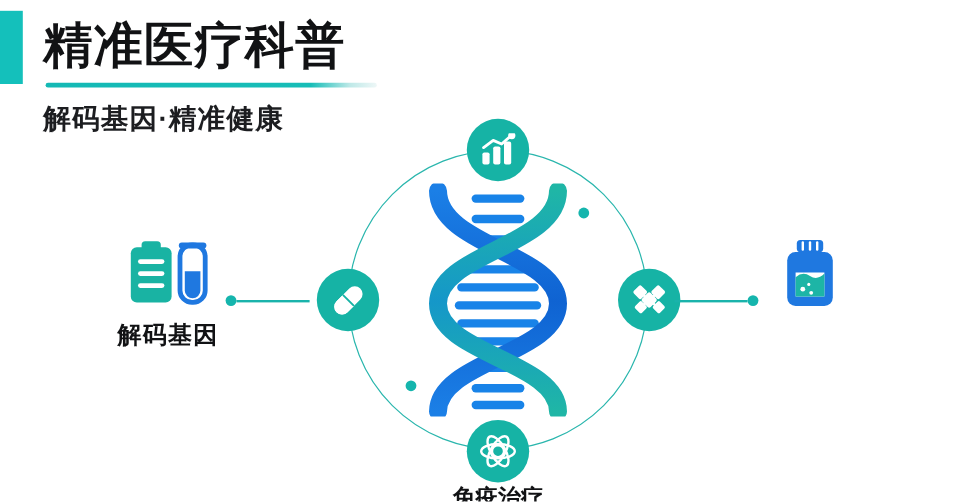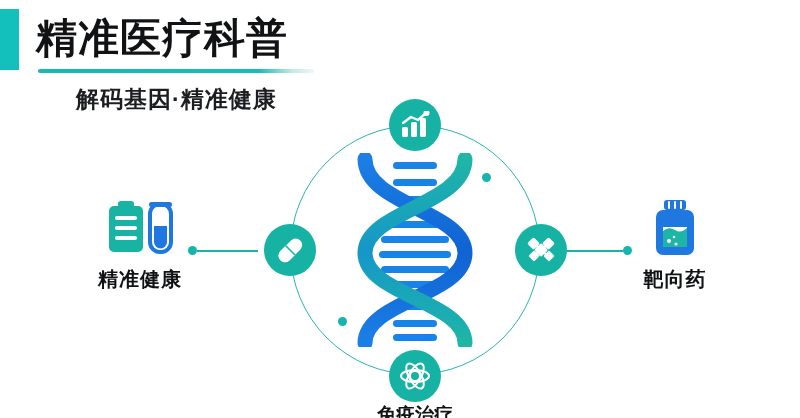--- a/index.html
+++ b/index.html
@@ -22,21 +22,21 @@
     color:#111214;letter-spacing:1px;white-space:nowrap;
   }
   .title-rule{
     position:absolute;left:38px;top:69px;width:276px;height:4px;
     background:linear-gradient(90deg,#14b9b5 0%,#17bdb7 80%,#bfe9e8 92%,#eef7f7 100%);
     border-radius:2px;
   }
   .subtitle{
     position:absolute;left:36px;top:83px;
     font-size:23px;line-height:32px;font-weight:bold;
-    color:#1c1d20;letter-spacing:1px;white-space:nowrap;margin-left:40px;
+    color:#1c1d20;letter-spacing:1px;white-space:nowrap;
   }
 
   
   .diagram{position:absolute;left:290px;top:125px;width:250px;height:250px;}
   .ring{
     position:absolute;left:0;top:0;width:250px;height:250px;
     border-radius:50%;border:1.5px solid #2ab6ad;box-sizing:border-box;
   }
   .ring-dot{
     position:absolute;width:9px;height:9px;border-radius:50%;
@@ -96,21 +96,21 @@
         <rect x="6" y="8" width="34" height="46" rx="5" fill="#19b3a3"></rect>
         <rect x="15" y="3" width="16" height="9" rx="3" fill="#19b3a3"></rect>
         <rect x="12" y="18" width="22" height="4" rx="2" fill="#ffffff"></rect>
         <rect x="12" y="28" width="22" height="4" rx="2" fill="#ffffff"></rect>
         <rect x="12" y="38" width="22" height="4" rx="2" fill="#ffffff"></rect>
         <rect x="47" y="6" width="21" height="48" rx="10" fill="none" stroke="#1f78e0" stroke-width="4"></rect>
         <rect x="46" y="4" width="23" height="5" rx="2.5" fill="#1f78e0"></rect>
         <path d="M51 28 h13 v16 a6.5 6.5 0 0 1 -13 0 z" fill="#1f78e0"></path>
       </svg>
     </div>
-    <div class="label">精准健康</div>
+    <div class="label">解码基因</div>
   </div>
 
   <div class="connector left-conn">
     <span class="dot"></span>
     <span class="line"></span>
   </div>
 
   <div class="diagram">
 
     <div class="ring"></div>
@@ -229,16 +229,15 @@
         <rect x="12" y="13" width="38" height="45" rx="7" fill="#1f78e0"></rect>
         <path d="M19 30 h24 v20 h-24 z" fill="#ffffff"></path>
         <path d="M19 34 q6 -5 12 -1 q6 4 12 -2 v19 h-24 z" fill="#1db5a6"></path>
         <g fill="#ffffff">
           <circle cx="25" cy="44" r="2"></circle>
           <circle cx="32" cy="47" r="1.6"></circle>
           <circle cx="30" cy="40" r="1.3"></circle>
         </g>
       </svg>
     </div>
-    <div class="label">靶向药</div>
   </div>
 
 </div>
 
 </body></html>

